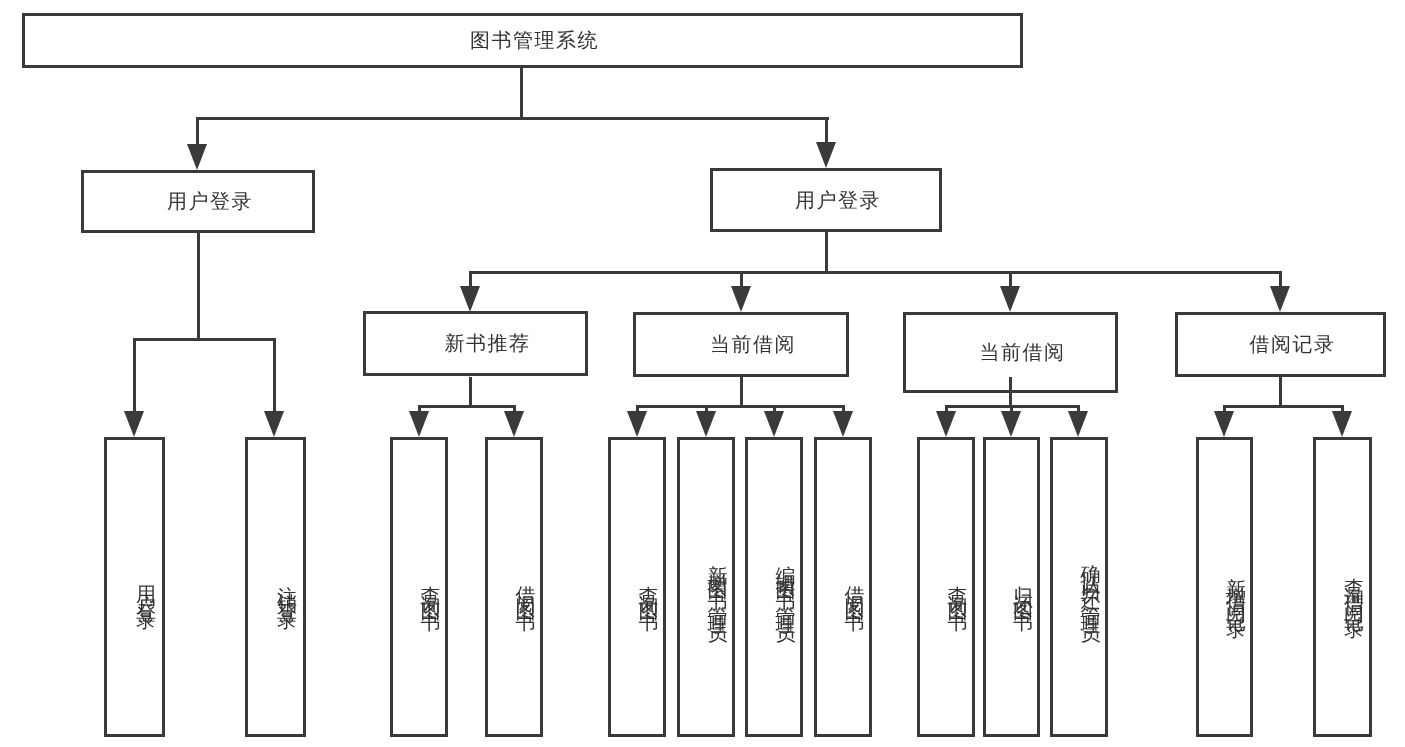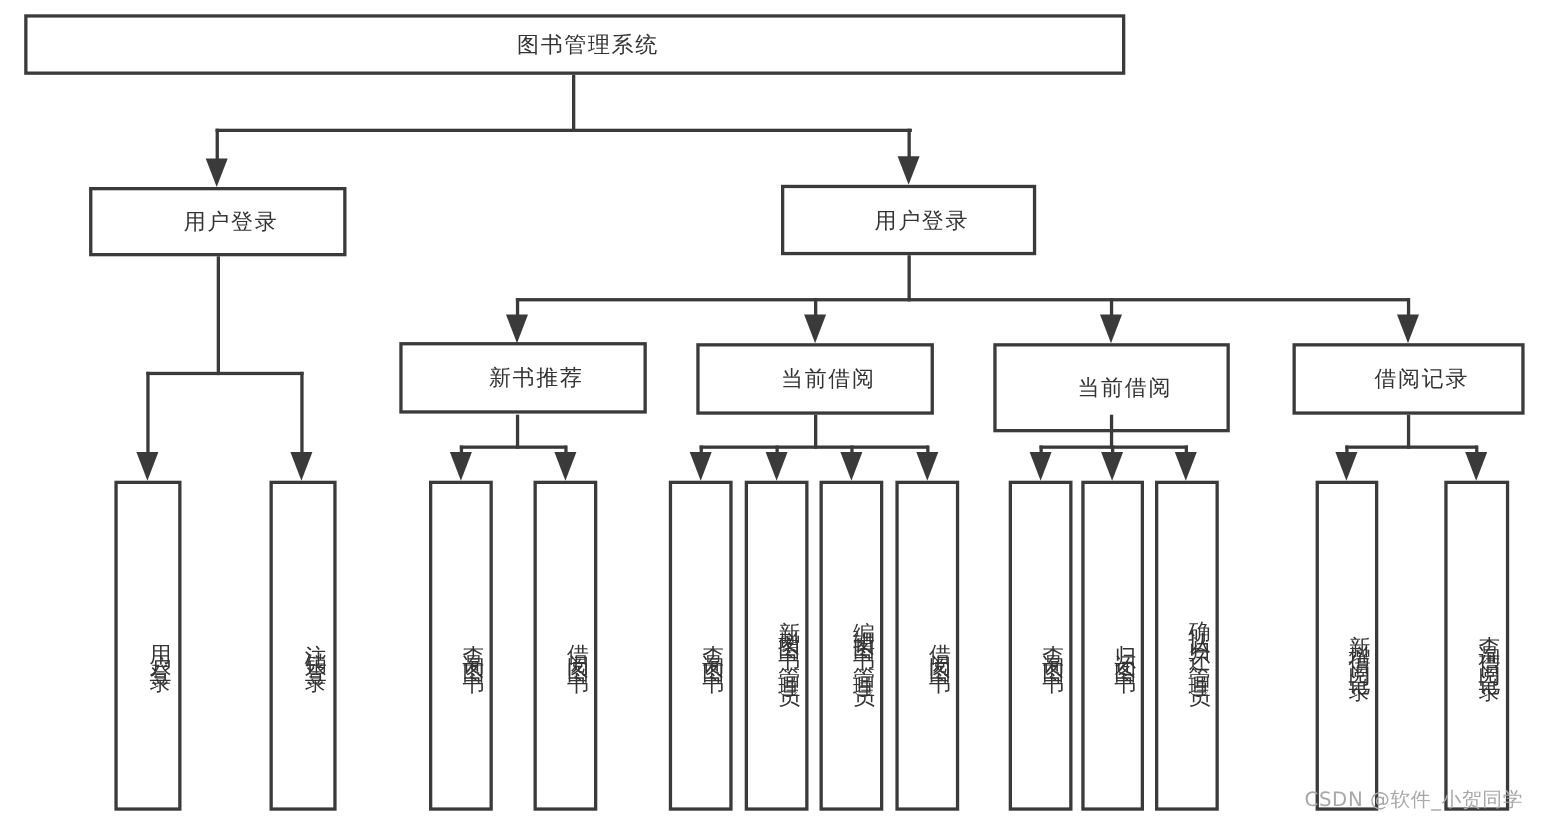--- a/index.html
+++ b/index.html
@@ -163,15 +163,14 @@
   <div class="ln" style="left:1077px;top:405px;width:3px;height:8px"></div>
   <div class="ah" style="left:1068px;top:411px"></div>
 
   <div class="ln" style="left:1279px;top:377px;width:3px;height:31px"></div>
   <div class="ln" style="left:1223px;top:405px;width:120px;height:3px"></div>
   <div class="ln" style="left:1223px;top:405px;width:3px;height:8px"></div>
   <div class="ah" style="left:1214px;top:411px"></div>
   <div class="ln" style="left:1341px;top:405px;width:3px;height:8px"></div>
   <div class="ah" style="left:1332px;top:411px"></div>
 
-  <div class="watermark">CSDN @软件_小贺同学</div>
 
 </div>
 
 </body></html>

